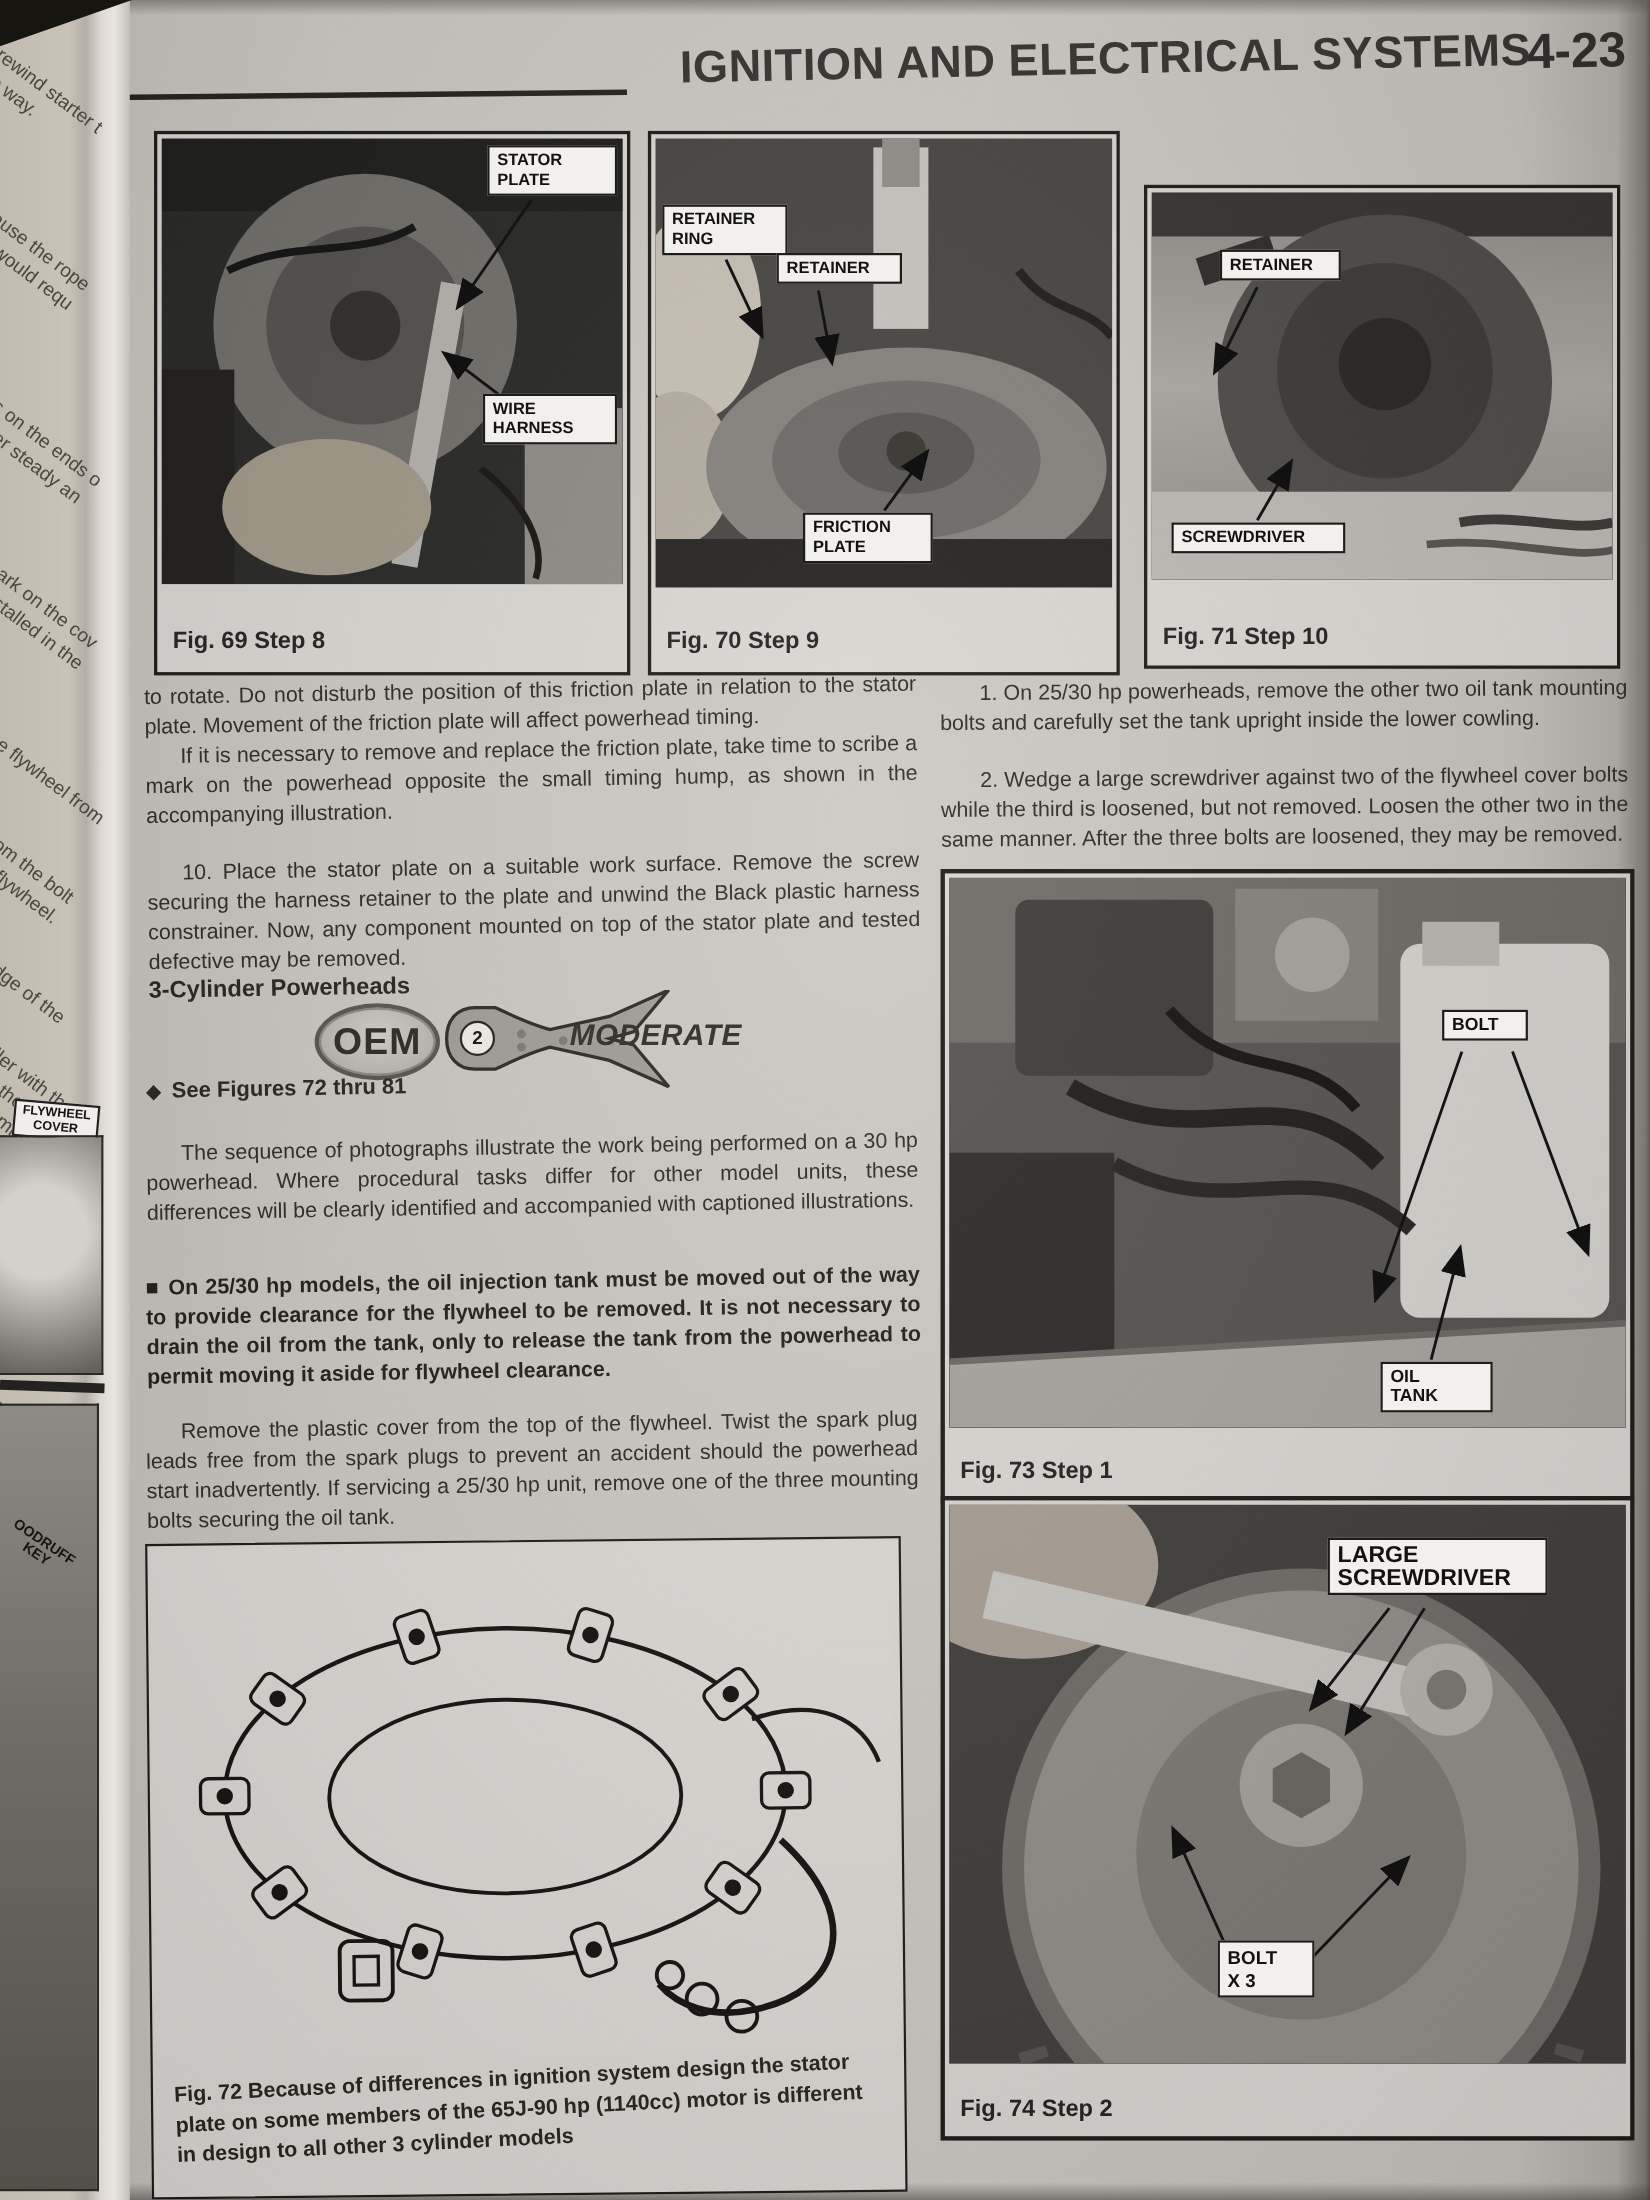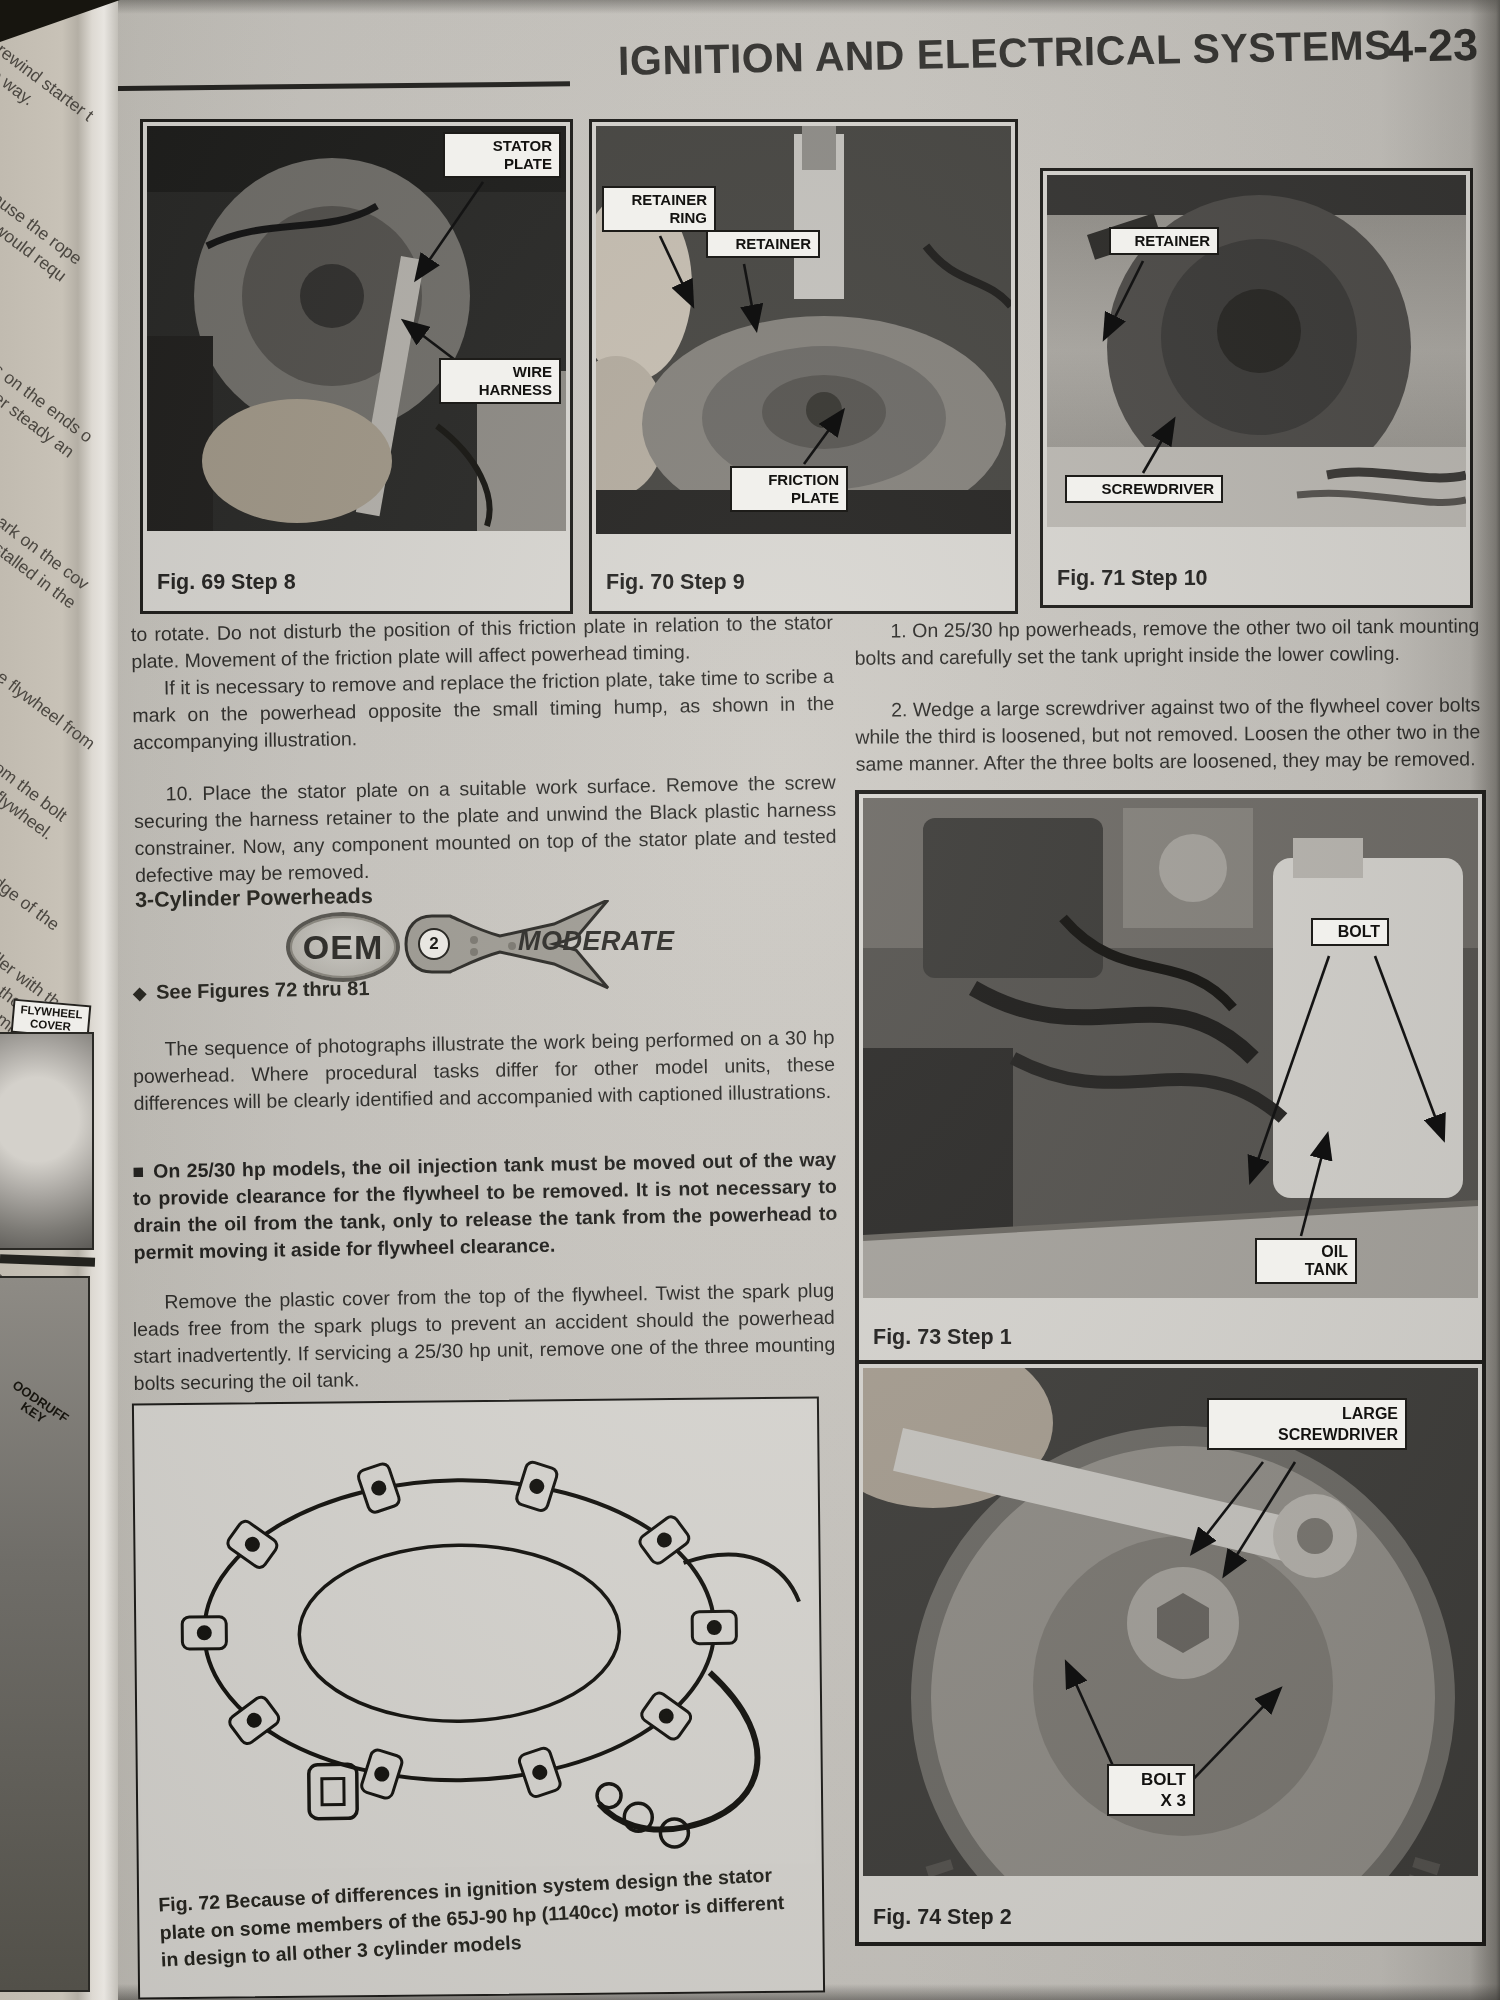--- a/index.html
+++ b/index.html
@@ -36,21 +36,21 @@
   #hdr-title{left:618px;top:30px;font-size:41px;font-weight:700;color:#343330;
         letter-spacing:.5px;transform:rotate(-1.2deg);white-space:nowrap;}
   #hdr-num{left:1388px;top:20px;font-size:45px;font-weight:700;color:#2e2d2a;transform:rotate(-1.2deg);}
   #hdr-rule{left:55px;top:84px;width:515px;height:5px;background:#22211e;transform:rotate(-.6deg);}
   
   .figbox{position:absolute;border:3px solid #1c1b18;background:#d9d7d2;}
   .photo{position:absolute;left:4px;top:4px;right:4px;overflow:hidden;background:#393835;}
   .photo svg{display:block;width:100%;height:100%;}
   .figcap{position:absolute;left:14px;font-weight:700;font-size:21.5px;color:#232220;white-space:nowrap;}
   .plabel{position:absolute;background:#f1f0ec;border:2px solid #1d1c19;color:#131210;
-        font-weight:700;font-size:15px;line-height:18px;text-align:right;padding:3px 7px;
+        font-weight:700;font-size:15px;line-height:18px;text-align:left;padding:3px 7px;
         white-space:pre-line;z-index:4;}
   .overlay{position:absolute;inset:0;width:100%;height:100%;pointer-events:none;z-index:3;}
   
   .btxt{position:absolute;font-size:19.5px;line-height:27px;text-align:justify;color:#2c2b28;}
   .btxt p{margin:0;}
   .ind{text-indent:32px;}
   .gap{margin-top:25px !important;}
   #leftcol1{left:133px;top:615px;width:702px;transform:rotate(-1deg);}
   #heading3cyl{left:135px;top:886px;font-size:21.5px;font-weight:700;color:#26251f;transform:rotate(-1deg);}
   #seefigs{left:133px;top:979px;font-size:20px;font-weight:700;color:#26251f;transform:rotate(-1deg);}
@@ -310,21 +310,21 @@
         <circle cx="320" cy="330" r="262" fill="none" stroke="#6e6c67" stroke-width="20"></circle>
         <circle cx="320" cy="318" r="150" fill="#7d7a74"></circle>
         <circle cx="320" cy="255" r="56" fill="#a5a29c"></circle>
         <polygon points="320,225 346,240 346,270 320,285 294,270 294,240" fill="#696661"></polygon>
         <rect x="40" y="60" width="420" height="44" fill="#c8c6c1" transform="rotate(13 40 60)"></rect>
         <circle cx="452" cy="168" r="42" fill="#b5b2ac"></circle>
         <circle cx="452" cy="168" r="18" fill="#7b7872"></circle>
         <path d="M75,495 A 255 255 0 0 0 565,492" stroke="#55534f" stroke-width="26" fill="none" stroke-dasharray="11 8"></path>
       </svg>
     </div>
-    <div class="plabel" style="left:348px;top:34px;width:182px;font-size:16px;line-height:21px">LARGE
+    <div class="plabel" style="left:348px;top:34px;width:182px;font-size:21px;line-height:21px">LARGE
 SCREWDRIVER</div>
     <div class="plabel" style="left:248px;top:400px;width:70px;font-size:17px;line-height:21px">BOLT
 X 3</div>
     <svg class="overlay" viewBox="0 0 623 578">
       <defs>
             <marker id="ah74" markerWidth="11" markerHeight="9" refX="9" refY="4.5" orient="auto">
               <path d="M0,0 L11,4.5 L0,9 z" fill="#111"></path>
             </marker>
           </defs>
       <line x1="404" y1="98" x2="334" y2="188" stroke="#141414" stroke-width="2.6" marker-end="url(#ah74)"></line>

